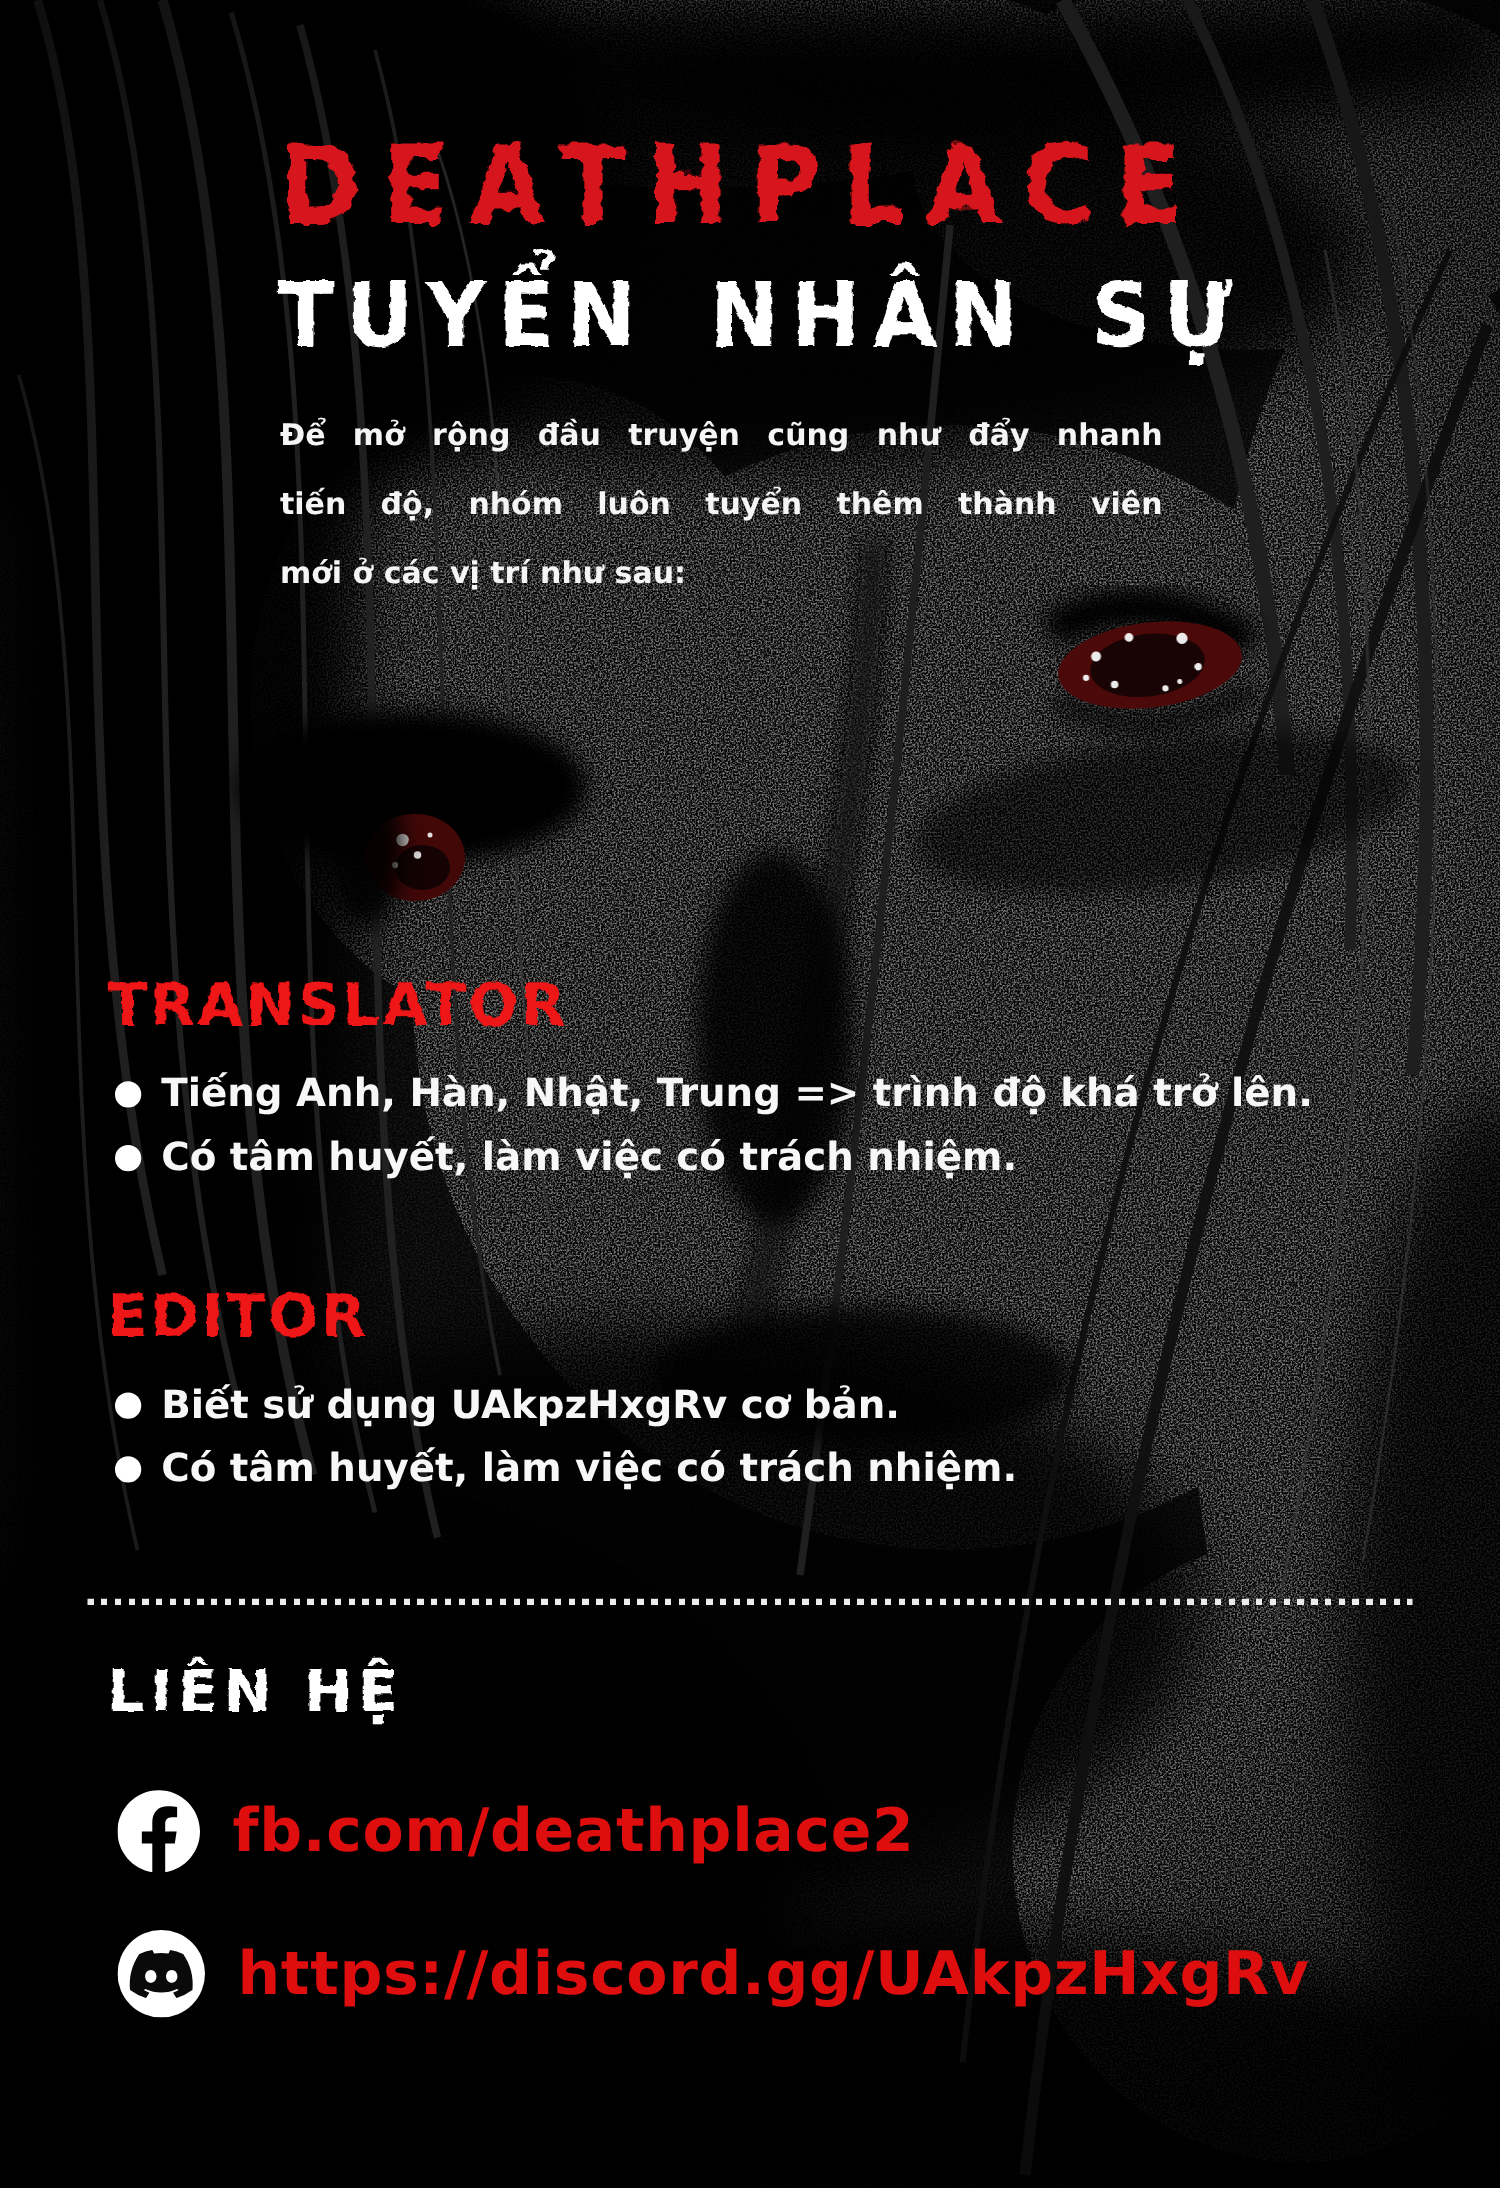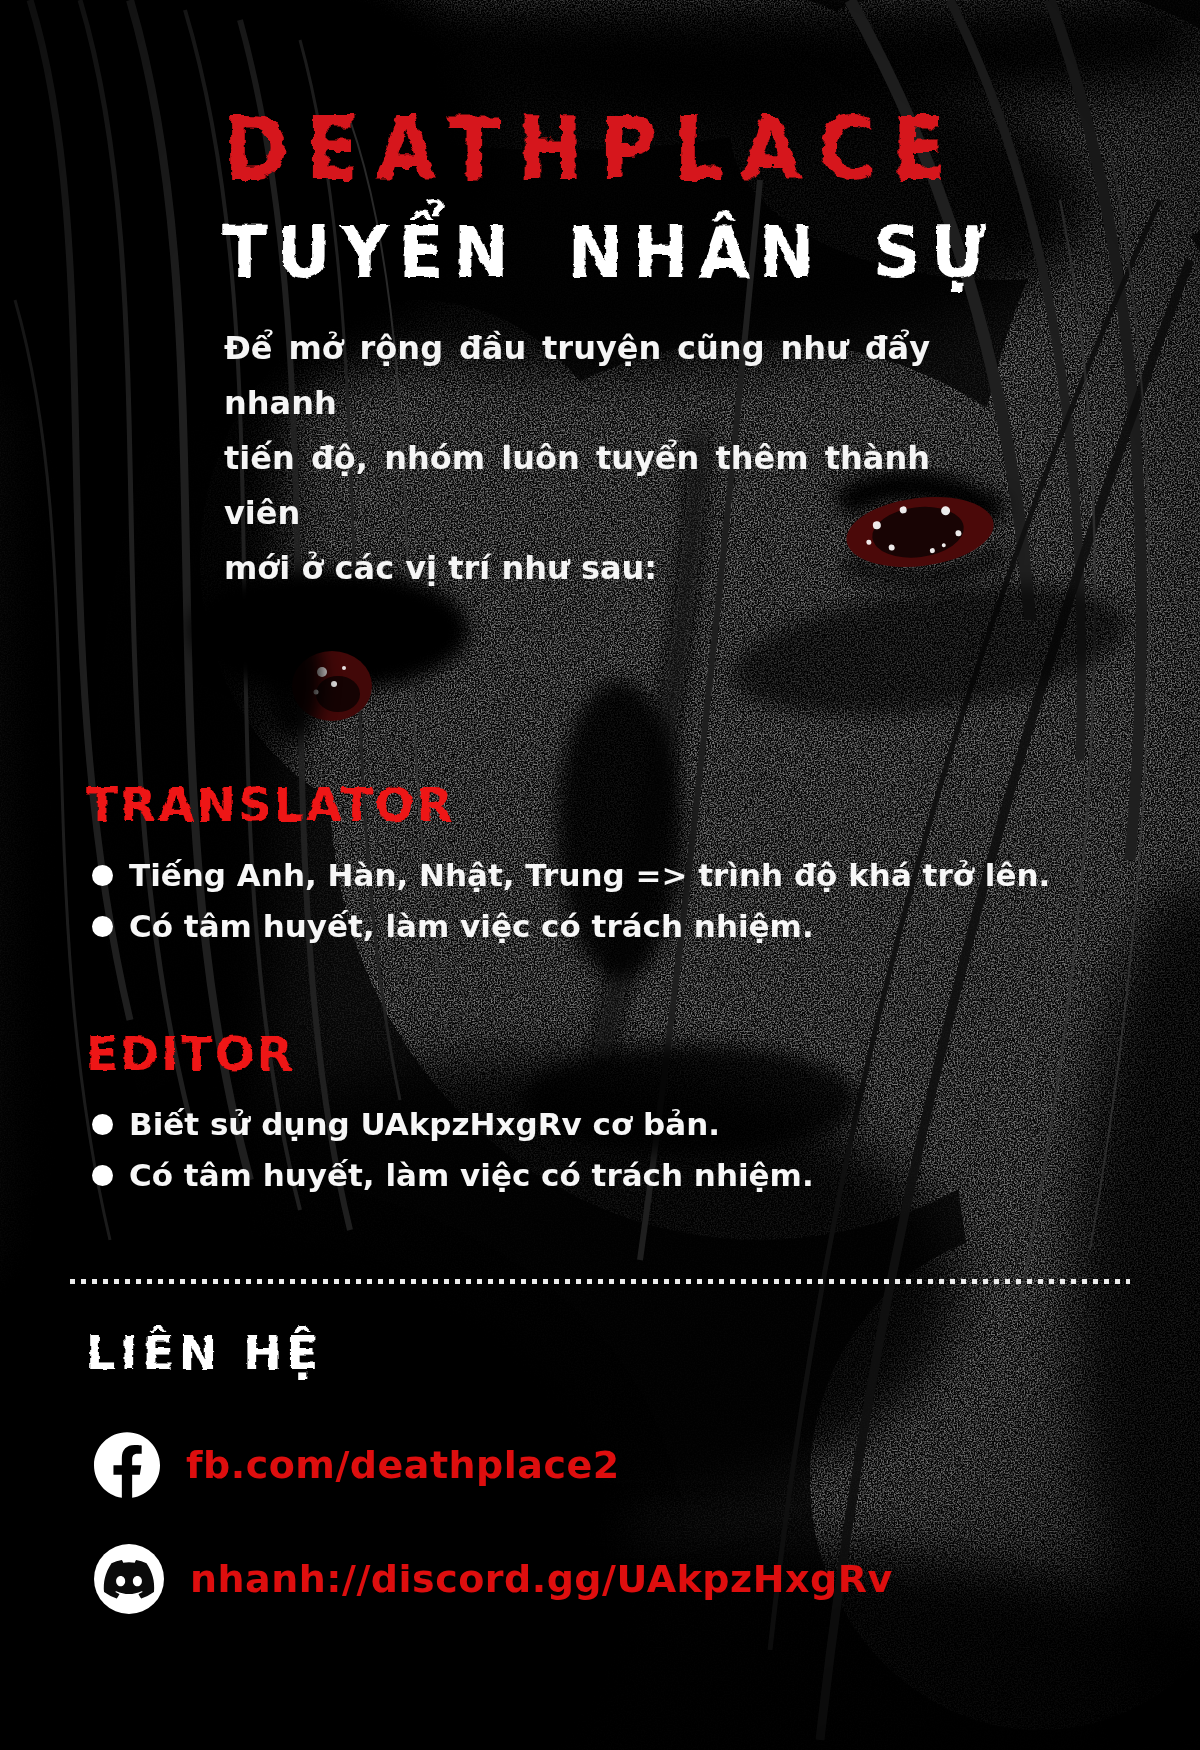--- a/index.html
+++ b/index.html
@@ -20,21 +20,21 @@
   }
   .recruit-title{
     position:absolute;left:222px;top:214px;margin:0;
     font-size:66px;line-height:1.1;font-weight:bold;
     color:#ffffff;letter-spacing:10px;word-spacing:16px;white-space:nowrap;
     transform:scaleY(1.08);transform-origin:left top;
     filter:url(#roughen-light);
   }
   .intro{
     position:absolute;left:224px;top:321px;width:706px;margin:0;
-    font-size:32px;line-height:55px;font-weight:bold;color:#f5f5f5;
+    font-size:24px;line-height:55px;font-weight:bold;color:#f5f5f5;
   }
   .intro-line{text-align:justify;text-align-last:justify;}
   .intro-line.last{text-align:center;text-align-last:left;}
 
   .section{position:absolute;left:86px;}
   .section.translator{top:779px;}
   .section.editor{top:1028px;}
   .section-title{
     margin:0 0 24px 0;font-size:47px;line-height:1.1;font-weight:bold;
     color:#ee1212;letter-spacing:2px;white-space:nowrap;
@@ -61,21 +61,21 @@
     letter-spacing:5px;white-space:nowrap;
     filter:url(#roughen-light);
   }
   .contact-row{
     position:absolute;left:94px;display:flex;align-items:center;gap:26px;
   }
   .contact-row.facebook{top:1432px;}
   .contact-row.discord{top:1544px;}
   .contact-icon{flex:0 0 auto;display:block;}
   .contact-link{
-    font-size:38px;font-weight:bold;color:#de0e0e;white-space:nowrap;
+    font-size:48px;font-weight:bold;color:#de0e0e;white-space:nowrap;
     letter-spacing:0.5px;
   }
 </style>
 </head>
 <body>
 
 <div class="page">
 
   <svg class="bg" width="1200" height="1750" viewBox="0 0 1200 1750" aria-hidden="true">
     <defs>
@@ -246,17 +246,17 @@
       <span class="contact-link">fb.com/deathplace2</span>
     </div>
 
     <div class="contact-row discord">
       <svg class="contact-icon" width="70" height="70" viewBox="0 0 24 24">
         <circle cx="12" cy="12" r="12" fill="#ffffff"></circle>
         <g transform="translate(12 12.3) scale(0.72) translate(-12 -12.3)">
           <path fill="#0a0a0a" d="M20.317 4.37a19.79 19.79 0 0 0-4.885-1.515.074.074 0 0 0-.079.037c-.21.375-.444.865-.608 1.25a18.27 18.27 0 0 0-5.487 0 12.64 12.64 0 0 0-.617-1.25.077.077 0 0 0-.079-.037A19.736 19.736 0 0 0 3.677 4.37a.07.07 0 0 0-.032.027C.533 9.046-.32 13.58.099 18.058a.082.082 0 0 0 .031.056 19.9 19.9 0 0 0 5.993 3.03.078.078 0 0 0 .084-.028 14.09 14.09 0 0 0 1.226-1.994.076.076 0 0 0-.041-.106 13.107 13.107 0 0 1-1.872-.892.077.077 0 0 1-.008-.128c.126-.094.252-.192.372-.291a.074.074 0 0 1 .077-.01c3.928 1.793 8.18 1.793 12.062 0a.074.074 0 0 1 .078.01c.12.098.246.198.373.292a.077.077 0 0 1-.006.127 12.3 12.3 0 0 1-1.873.892.077.077 0 0 0-.041.107c.36.698.772 1.362 1.225 1.993a.076.076 0 0 0 .084.028 19.84 19.84 0 0 0 6.002-3.03.077.077 0 0 0 .032-.054c.5-5.177-.838-9.674-3.549-13.66a.06.06 0 0 0-.031-.03zM8.02 15.33c-1.183 0-2.157-1.085-2.157-2.419 0-1.333.956-2.419 2.157-2.419 1.21 0 2.176 1.096 2.157 2.42 0 1.333-.956 2.418-2.157 2.418zm7.975 0c-1.183 0-2.157-1.085-2.157-2.419 0-1.333.955-2.419 2.157-2.419 1.21 0 2.176 1.096 2.157 2.42 0 1.333-.946 2.418-2.157 2.418z"></path>
         </g>
       </svg>
-      <span class="contact-link">nhanh://discord.gg/UAkpzHxgRv</span>
+      <span class="contact-link">https://discord.gg/UAkpzHxgRv</span>
     </div>
 
   </div>
 </div>
 
 </body></html>

